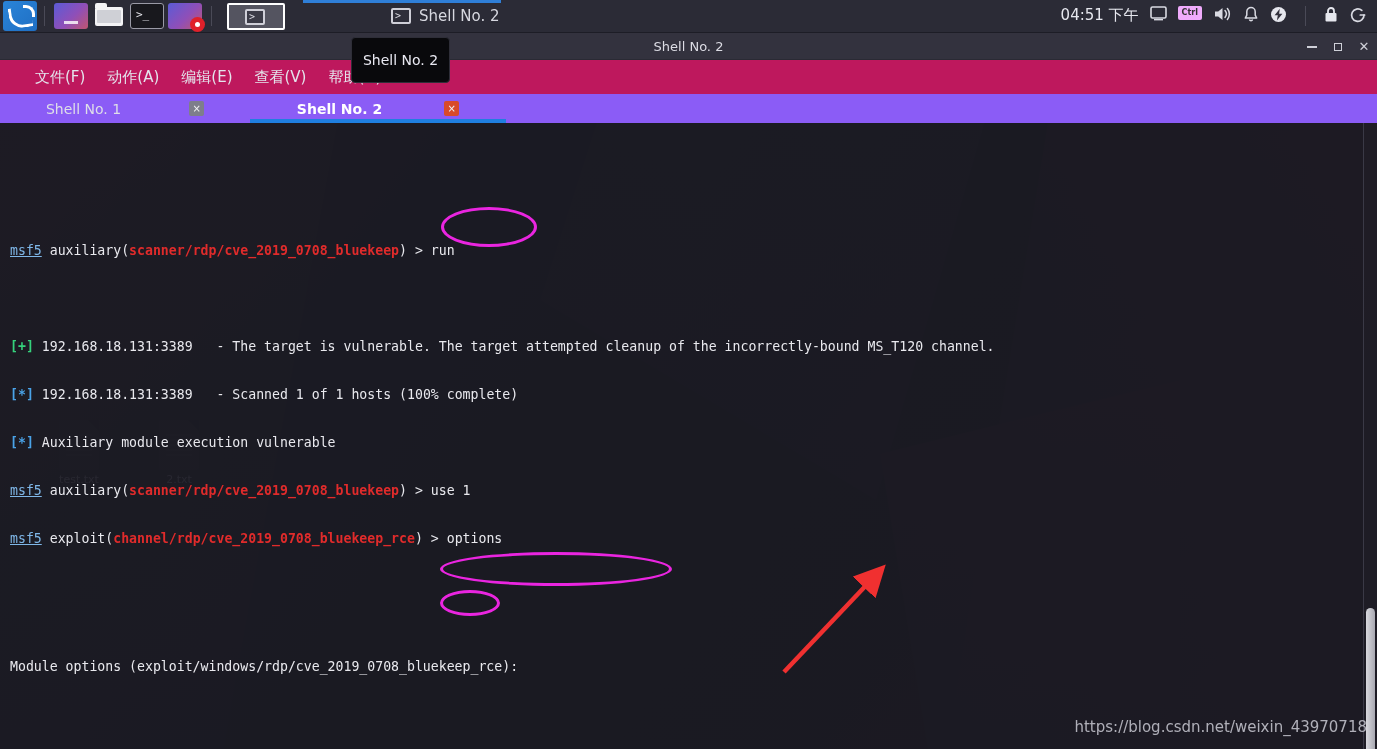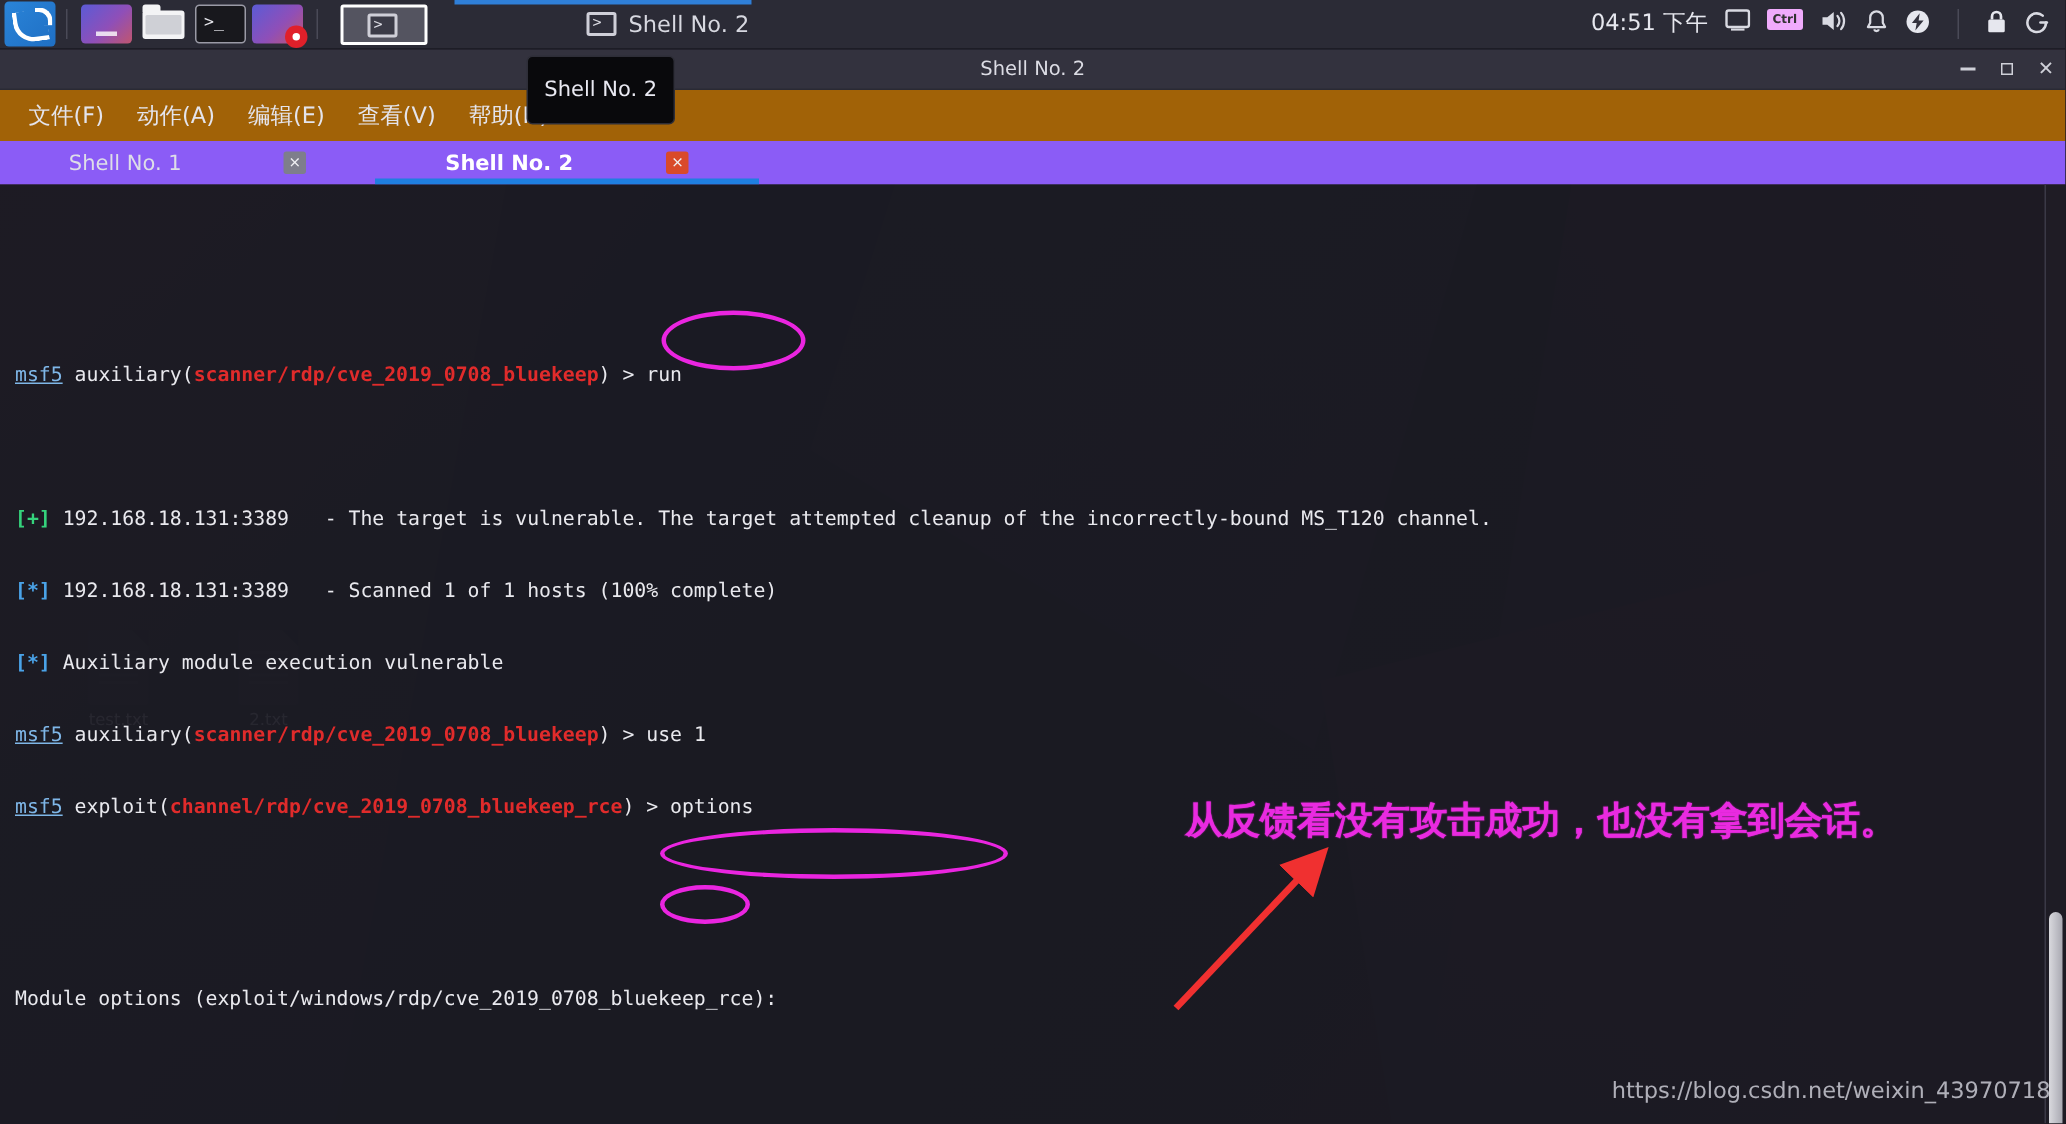--- a/index.html
+++ b/index.html
@@ -140,22 +140,22 @@
     display:flex; align-items:center; justify-content:center;
     border-bottom:1px solid #2a2a34;
   }
   .titlebar .title { font-size:13px; color:#dcdce4; }
   .wctrls { position:absolute; right:7px; top:0; height:27px; display:flex; align-items:center; gap:14px; }
   .wctrl { color:#cfd0d8; font-size:13px; line-height:1; width:12px; text-align:center; cursor:default;}
   .wctrl .sq { display:inline-block; width:8px; height:8px; border:1.5px solid #cfd0d8; }
   .wctrl .mn { display:inline-block; width:10px; height:2px; background:#cfd0d8; vertical-align:3px;}
 
   .menubar {
-    height:34px; background:#a16207; display:flex; align-items:center;
-    padding-left:10px; gap:4px;
+    height:34px; background:#be185d; display:flex; align-items:center;
+    padding-left:26px; gap:4px;
   }
   .menu-item {
     font-size:15px; color:#e4e4ec; padding:3px 9px; border-radius:2px;
     font-family:"DejaVu Sans", sans-serif; white-space:nowrap;
   }
 
   .tabbar {
     height:29px; background:#8b5cf6; display:flex; align-items:stretch;
     position:relative;
   }
@@ -458,21 +458,20 @@
       </div>
     </div>
   </div>
 
   <div class="tooltip">Shell No. 2</div>
 
   <div class="anno ellipse el-use"></div>
   <div class="anno ellipse el-set"></div>
   <div class="anno ellipse el-run"></div>
 
-  <div class="anno anno-text">从反馈看没有攻击成功，也没有拿到会话。</div>
 
   <svg class="anno" style="left:770px; top:560px;" width="140" height="120">
     <defs>
       <marker id="ah" markerWidth="7" markerHeight="7" refX="3.2" refY="3.5" orient="auto">
         <path d="M0,0 L7,3.5 L0,7 z" fill="#f03030"></path>
       </marker>
     </defs>
     <line x1="14" y1="112" x2="104" y2="17" stroke="#f03030" stroke-width="4.5" marker-end="url(#ah)"></line>
   </svg>
 

